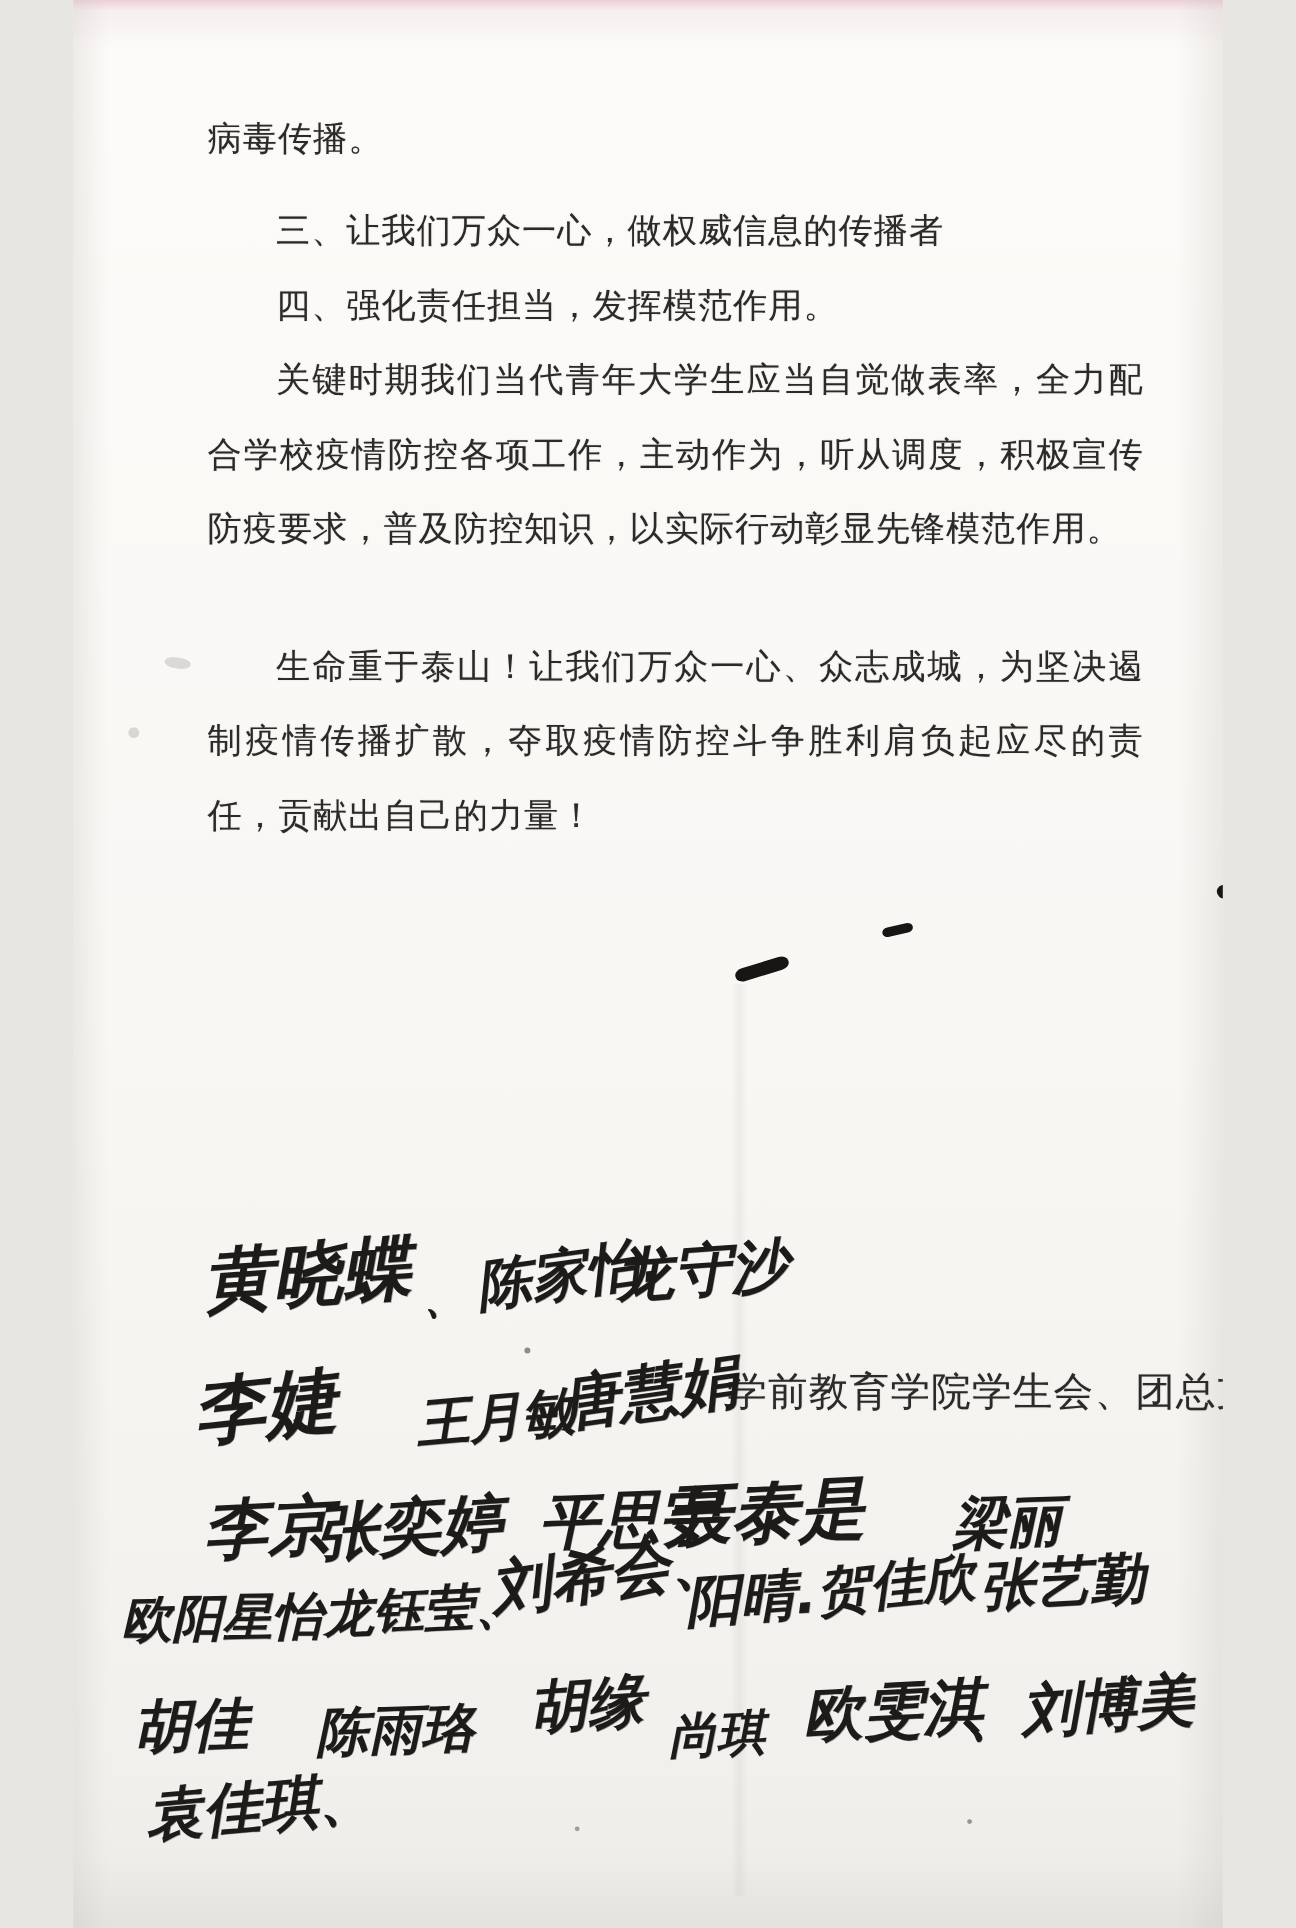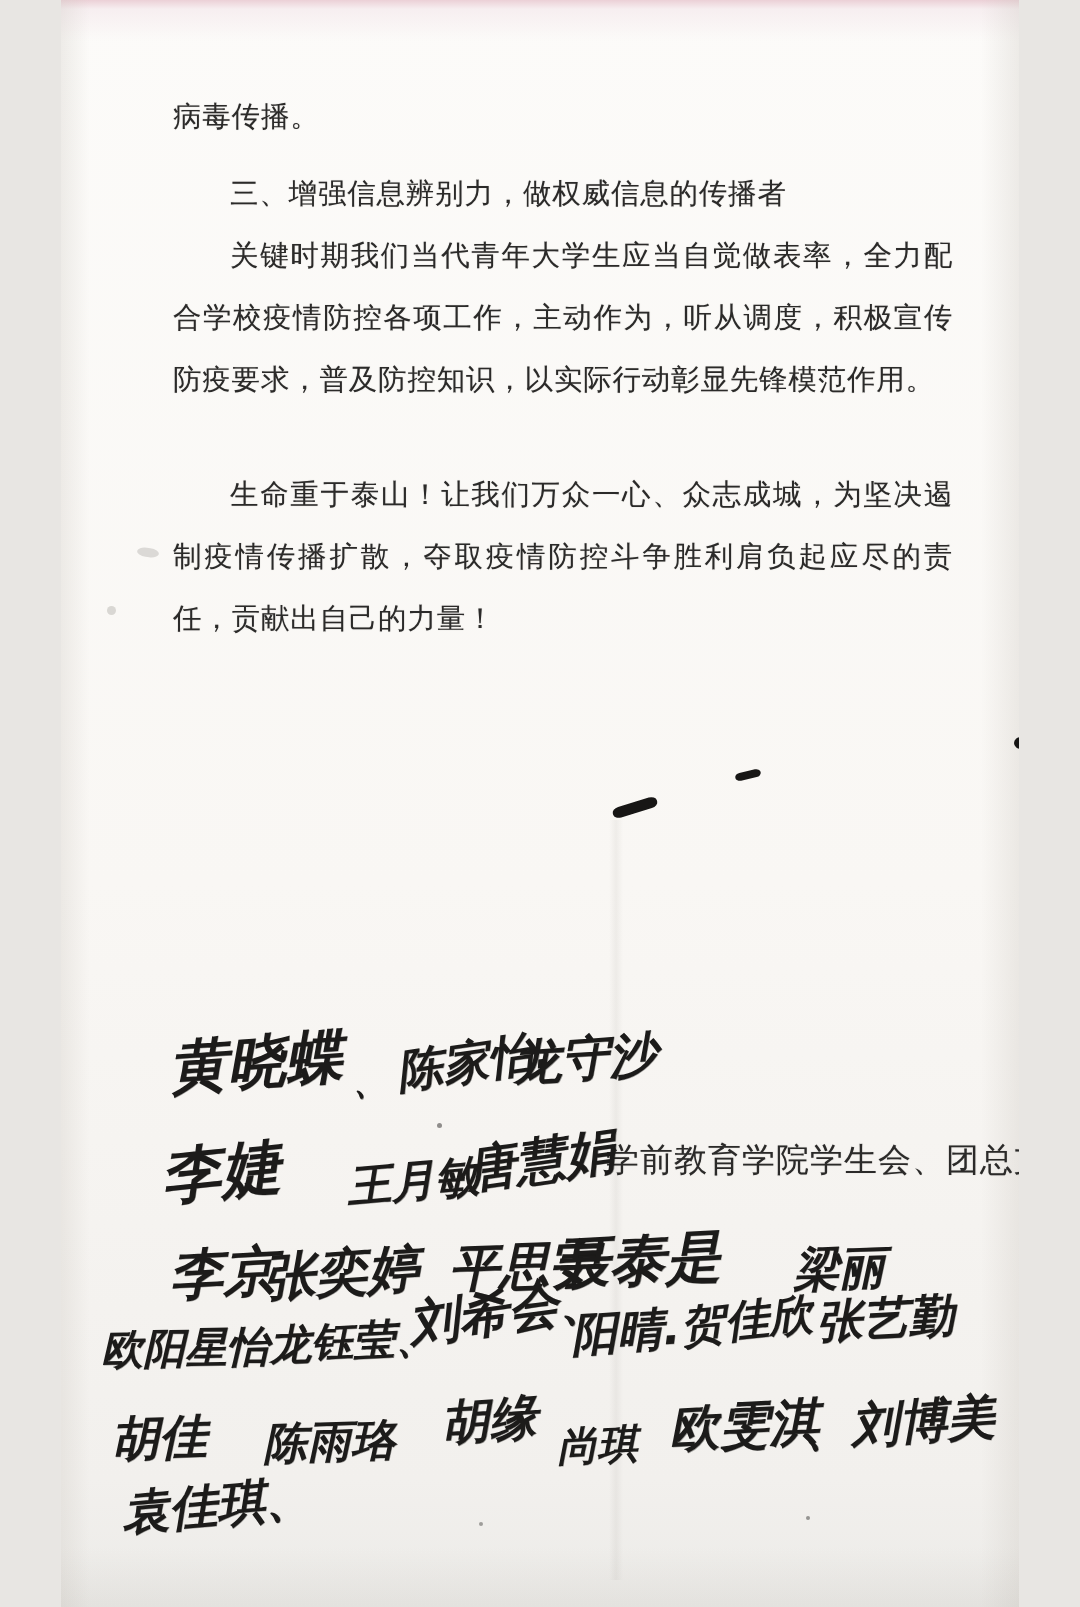--- a/index.html
+++ b/index.html
@@ -81,21 +81,22 @@
 </head>
 <body>
 
 <div class="page">
 
   <div class="crease-v"></div>
   <div class="crease-b"></div>
 
   <div class="doc-body">
     <p class="no-indent">病毒传播。</p>
-    <p class="heading gap-top">三、增强信息辨别力，做权威信息的传播者</p>
+    <p class="heading gap-top">三、让我们万众一心，做权威信息的传播者</p>
+    <p class="heading">四、强化责任担当，发挥模范作用。</p>
     <p>关键时期我们当代青年大学生应当自觉做表率，全力配合学校疫情防控各项工作，主动作为，听从调度，积极宣传防疫要求，普及防控知识，以实际行动彰显先锋模范作用。</p>
     <p class="closing">生命重于泰山！让我们万众一心、众志成城，为坚决遏制疫情传播扩散，夺取疫情防控斗争胜利肩负起应尽的责任，贡献出自己的力量！</p>
   </div>
 
   <div class="ink ink-dash-small"></div>
   <div class="ink ink-dash-large"></div>
   <div class="ink ink-dot"></div>
   <div class="speck speck-a"></div>
   <div class="speck speck-b"></div>
   <div class="speck speck-c"></div>

